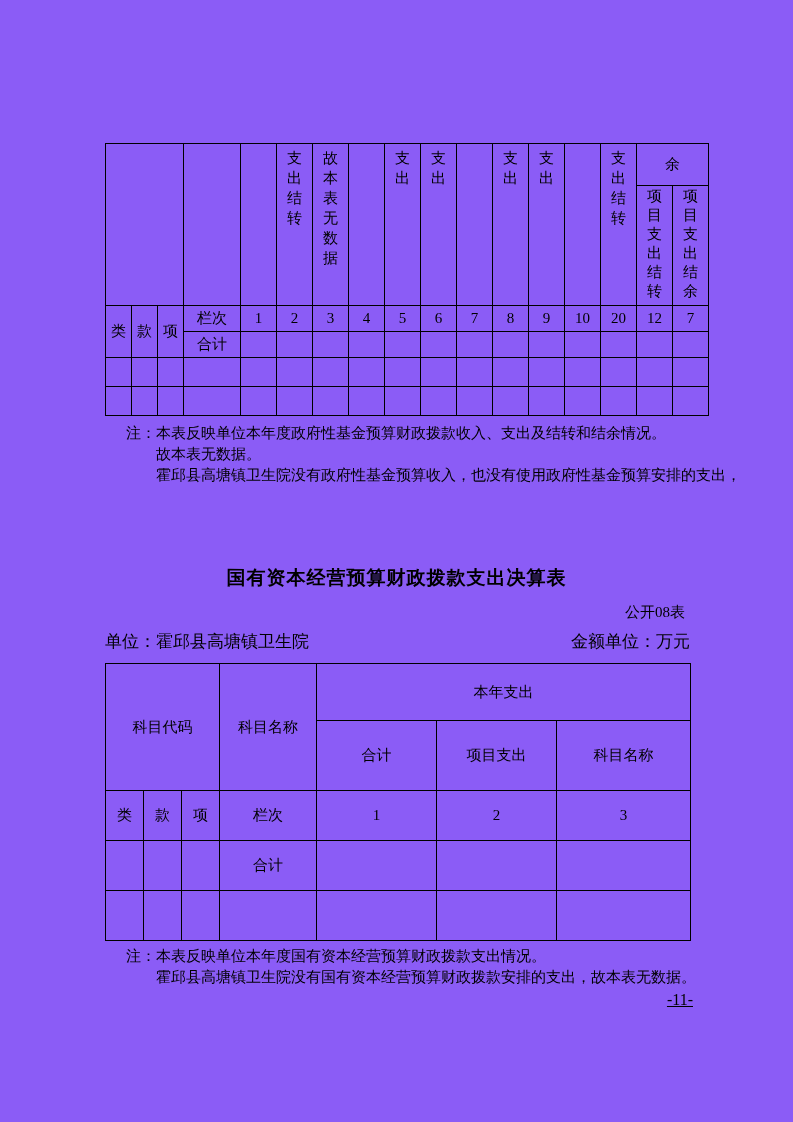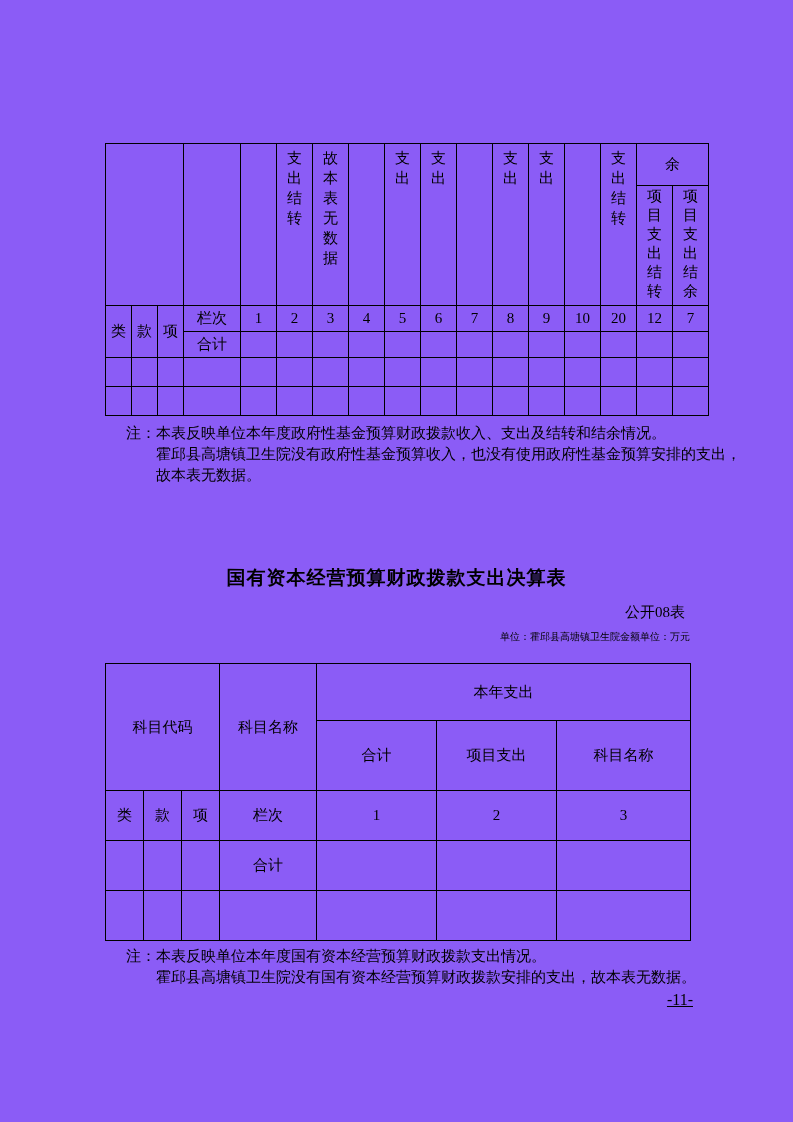--- a/index.html
+++ b/index.html
@@ -55,22 +55,21 @@
     letter-spacing:1px;
   }
   #t2-code{
     position:absolute;
     top:603px;right:108px;
     font-size:15px;
   }
   #t2-unitline{
     position:absolute;
     top:630px;left:105px;right:103px;
-    font-size:10px;
-    text-align:right;
+    font-size:17px;
   }
   #t2-unitline .right{float:right;}
   #table2{position:absolute;left:105px;top:663px;width:585px;}
   
   #page-number{
     position:absolute;
     top:991px;right:100px;
     font-size:16px;
     text-decoration:underline;
   }
@@ -218,22 +217,22 @@
       <td></td>
       <td></td>
       <td></td>
       <td></td>
     </tr>
   </tbody>
     </table>
 
   <div class="note" style="top:423px">
     <div>注：本表反映单位本年度政府性基金预算财政拨款收入、支出及结转和结余情况。</div>
+    <div class="indent">故本表无数据。</div>
     <div class="indent">霍邱县高塘镇卫生院没有政府性基金预算收入，也没有使用政府性基金预算安排的支出，</div>
-    <div class="indent">故本表无数据。</div>
   </div>
 
   <div id="t2-title">国有资本经营预算财政拨款支出决算表</div>
   <div id="t2-code">公开08表</div>
   <div id="t2-unitline">
     <span>单位：霍邱县高塘镇卫生院</span>
     <span class="right">金额单位：万元</span>
   </div>
 
   <table id="table2">

